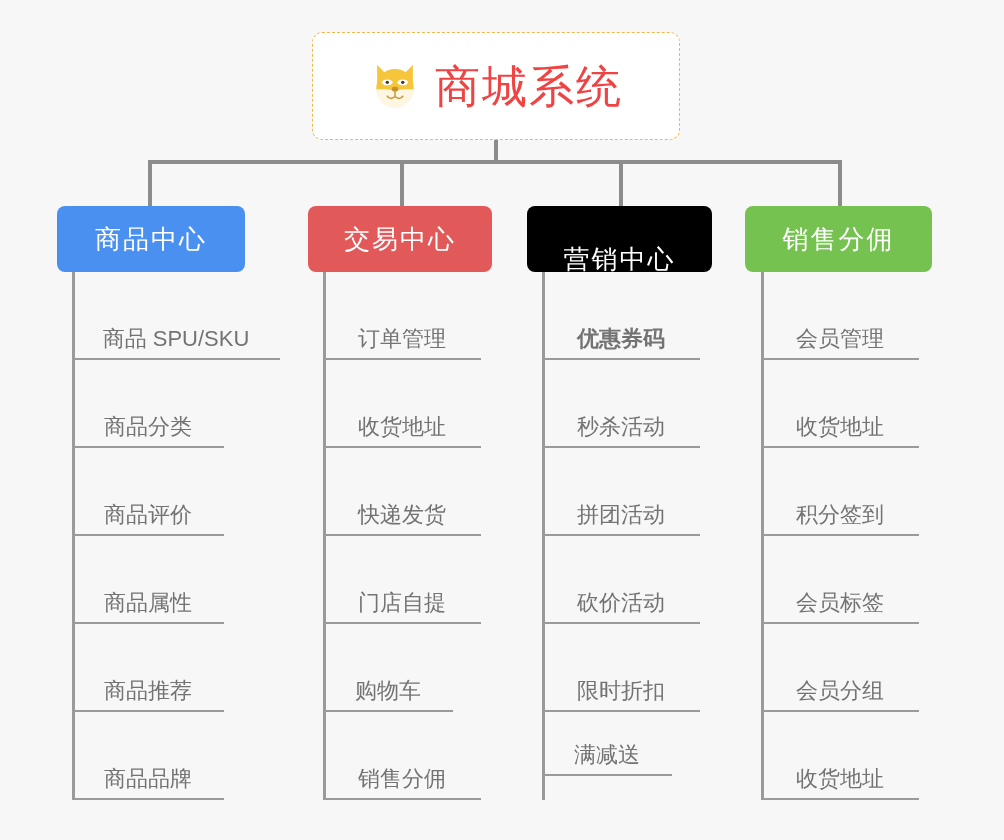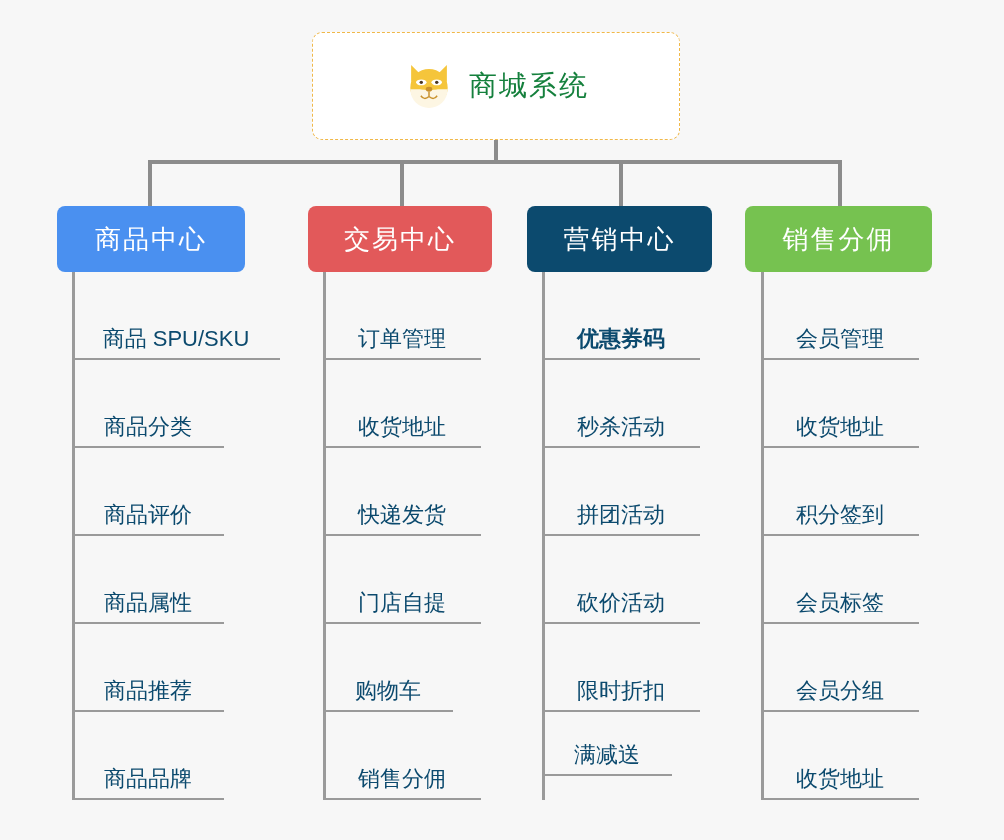--- a/index.html
+++ b/index.html
@@ -35,22 +35,22 @@
     justify-content: center;
     gap: 14px;
   }
   .root-emoji {
     width: 52px;
     height: 52px;
     position: relative;
     flex: 0 0 auto;
   }
   .root-title {
-    font-size: 28px;
-    color: #15803d;
+    font-size: 45px;
+    color: #ef4444;
     letter-spacing: 2px;
     line-height: 1;
     white-space: nowrap;
   }
 
   
   .conn {
     position: absolute;
     background: #8c8c8c;
   }
@@ -93,21 +93,21 @@
     height: 88px;
     box-sizing: border-box;
     display: flex;
     align-items: flex-end;
     justify-content: center;
     border-bottom: 2px solid #9a9a9a;
     padding-bottom: 4px;
   }
   .leaf-label {
     font-size: 22px;
-    color: #0c4a6e;
+    color: #737373;
     line-height: 1.25;
     white-space: nowrap;
     padding: 0 6px 2px 6px;
   }
 </style>
 </head>
 <body>
 
 <div id="mindmap">
 
@@ -184,21 +184,21 @@
         <span class="leaf-label">门店自提</span>
       </div>
     <div class="leaf-item" style="top:352px; width:130px;">
         <span class="leaf-label">购物车</span>
       </div>
     <div class="leaf-item" style="top:440px; width:158px;">
         <span class="leaf-label">销售分佣</span>
       </div>
   </div>
 
-  <div class="cat-box" style="left:527px; top:206px; width:185px; background:#0c4a6e;">
+  <div class="cat-box" style="left:527px; top:206px; width:185px; background:#000000;align-items:flex-end;">
     <span class="cat-label">营销中心</span>
   </div>
   <div class="leaf-col" style="left:542px; width:158px;">
     <div class="leaf-spine" style="height:528px;"></div>
     <div class="leaf-item" style="top:0px;   width:158px;font-weight:bold;">
         <span class="leaf-label">优惠券码</span>
       </div>
     <div class="leaf-item" style="top:88px;  width:158px;">
         <span class="leaf-label">秒杀活动</span>
       </div>

